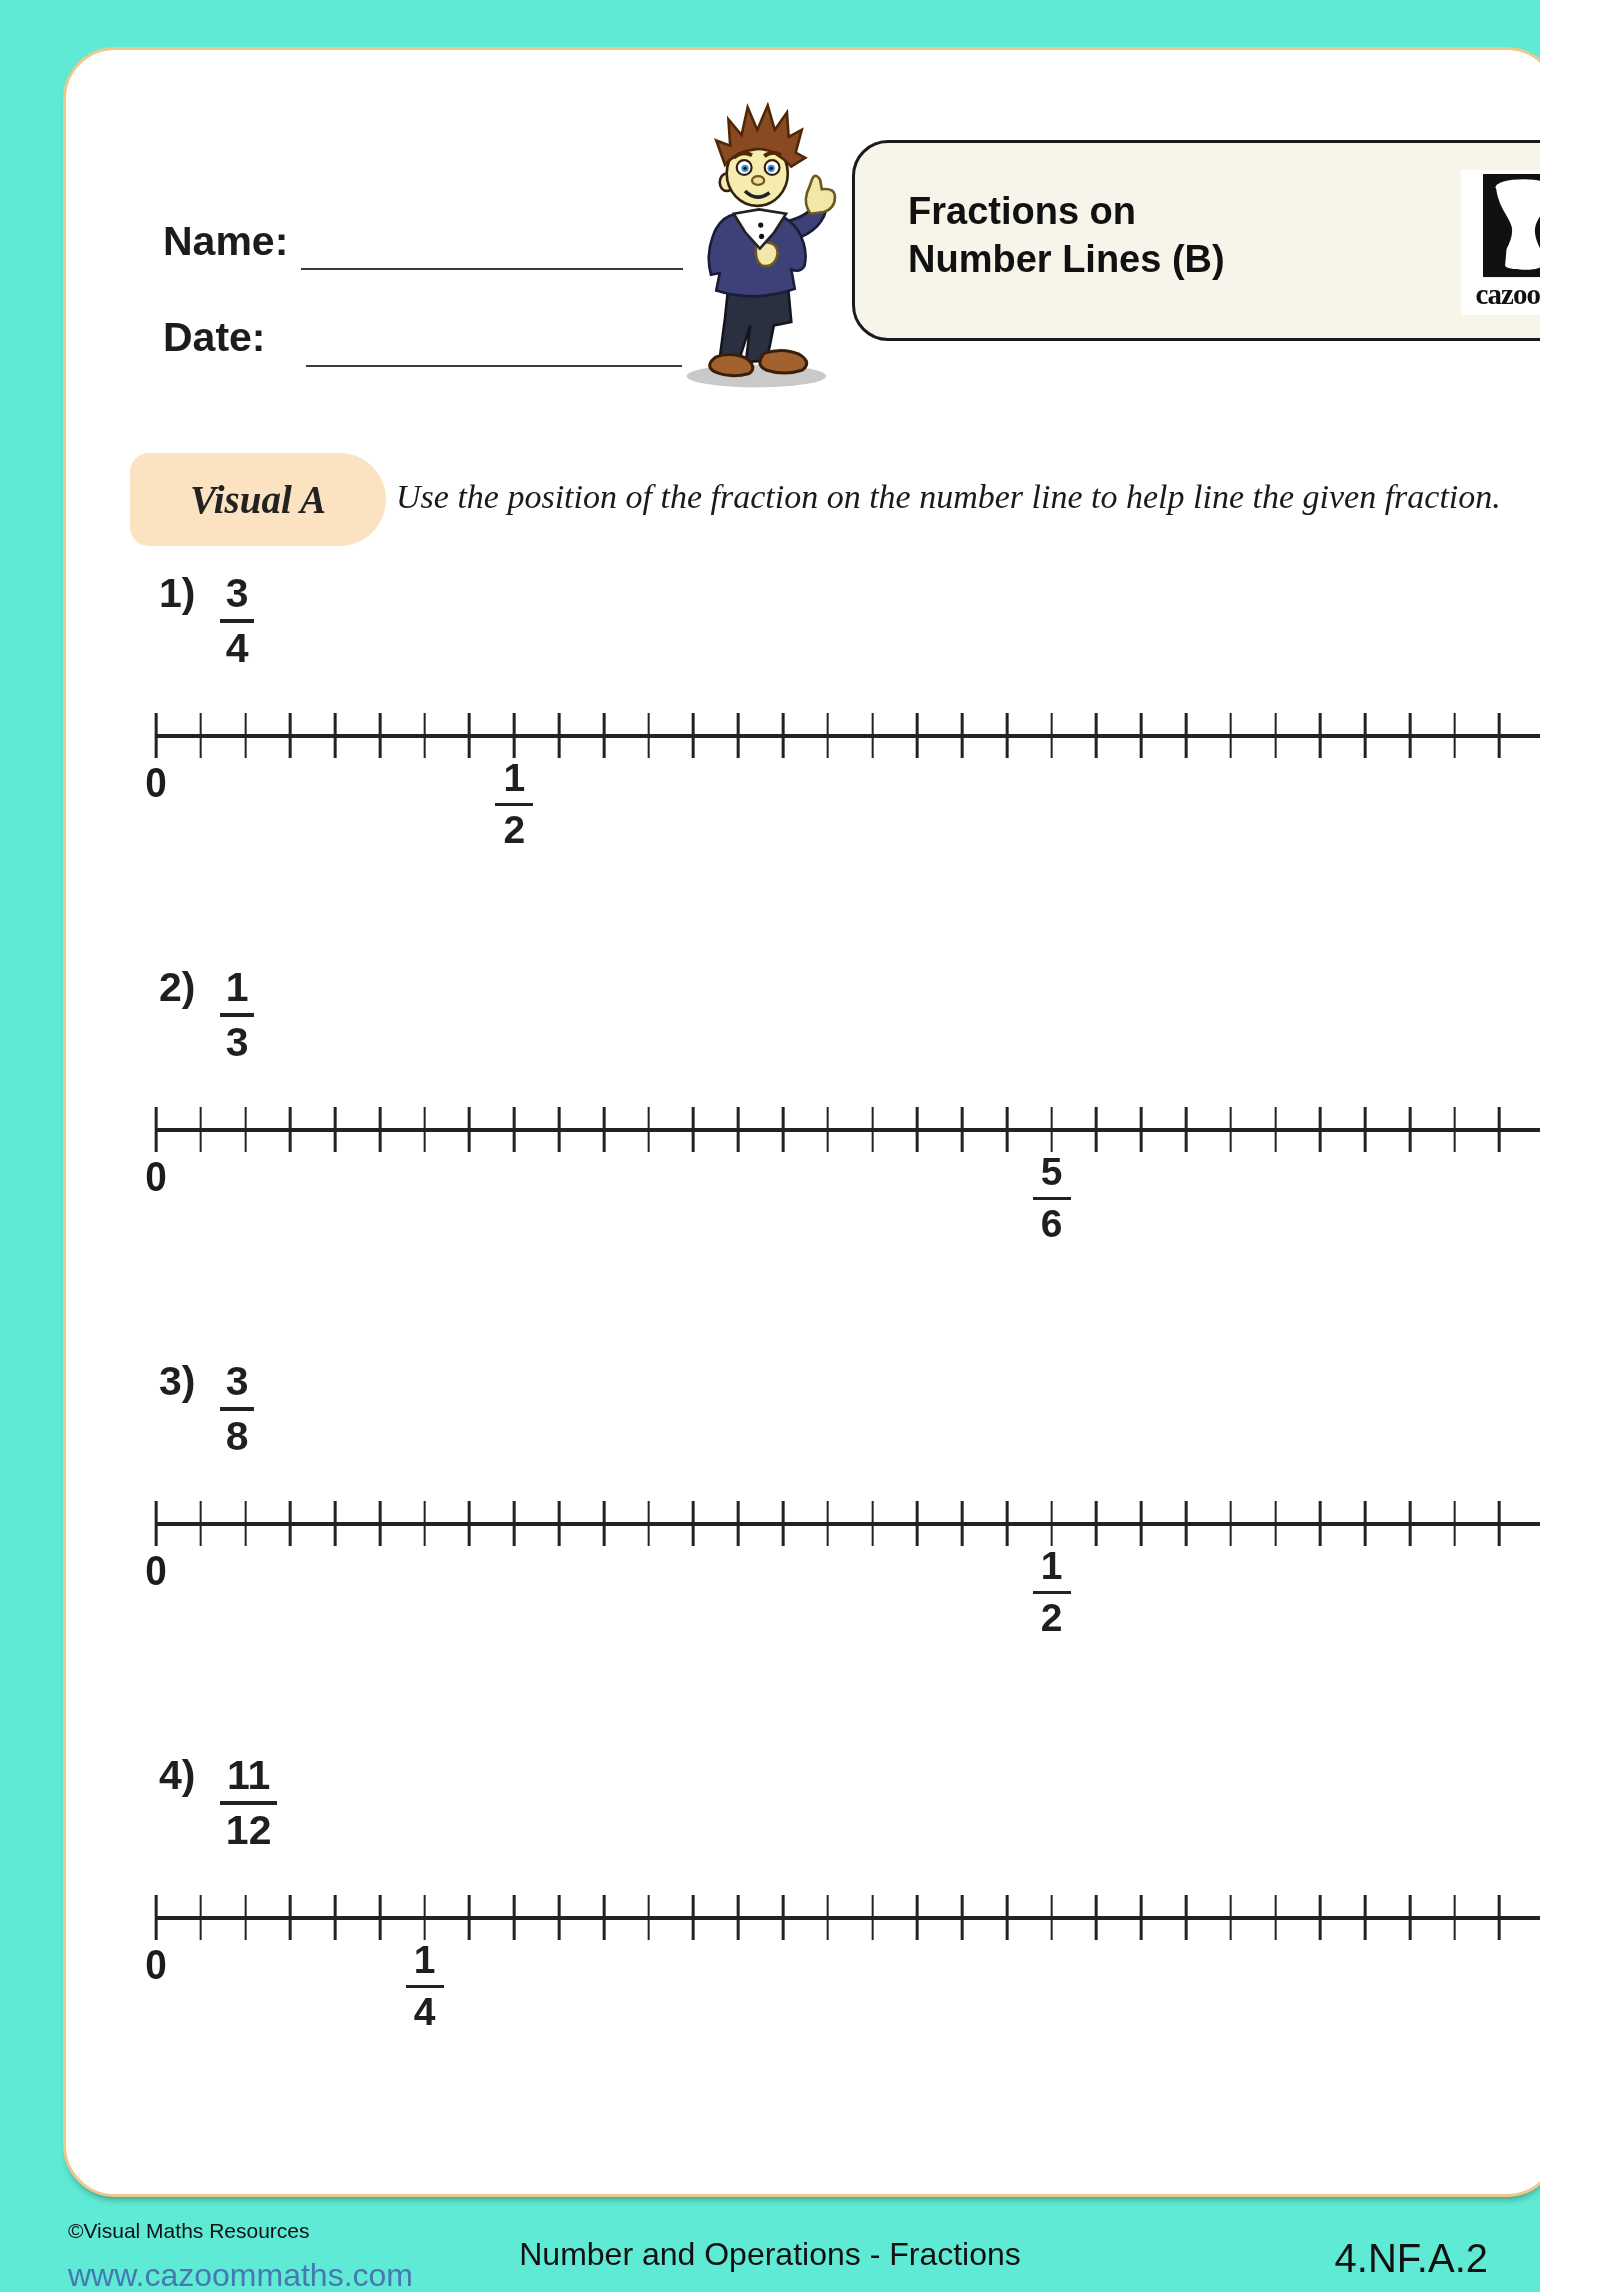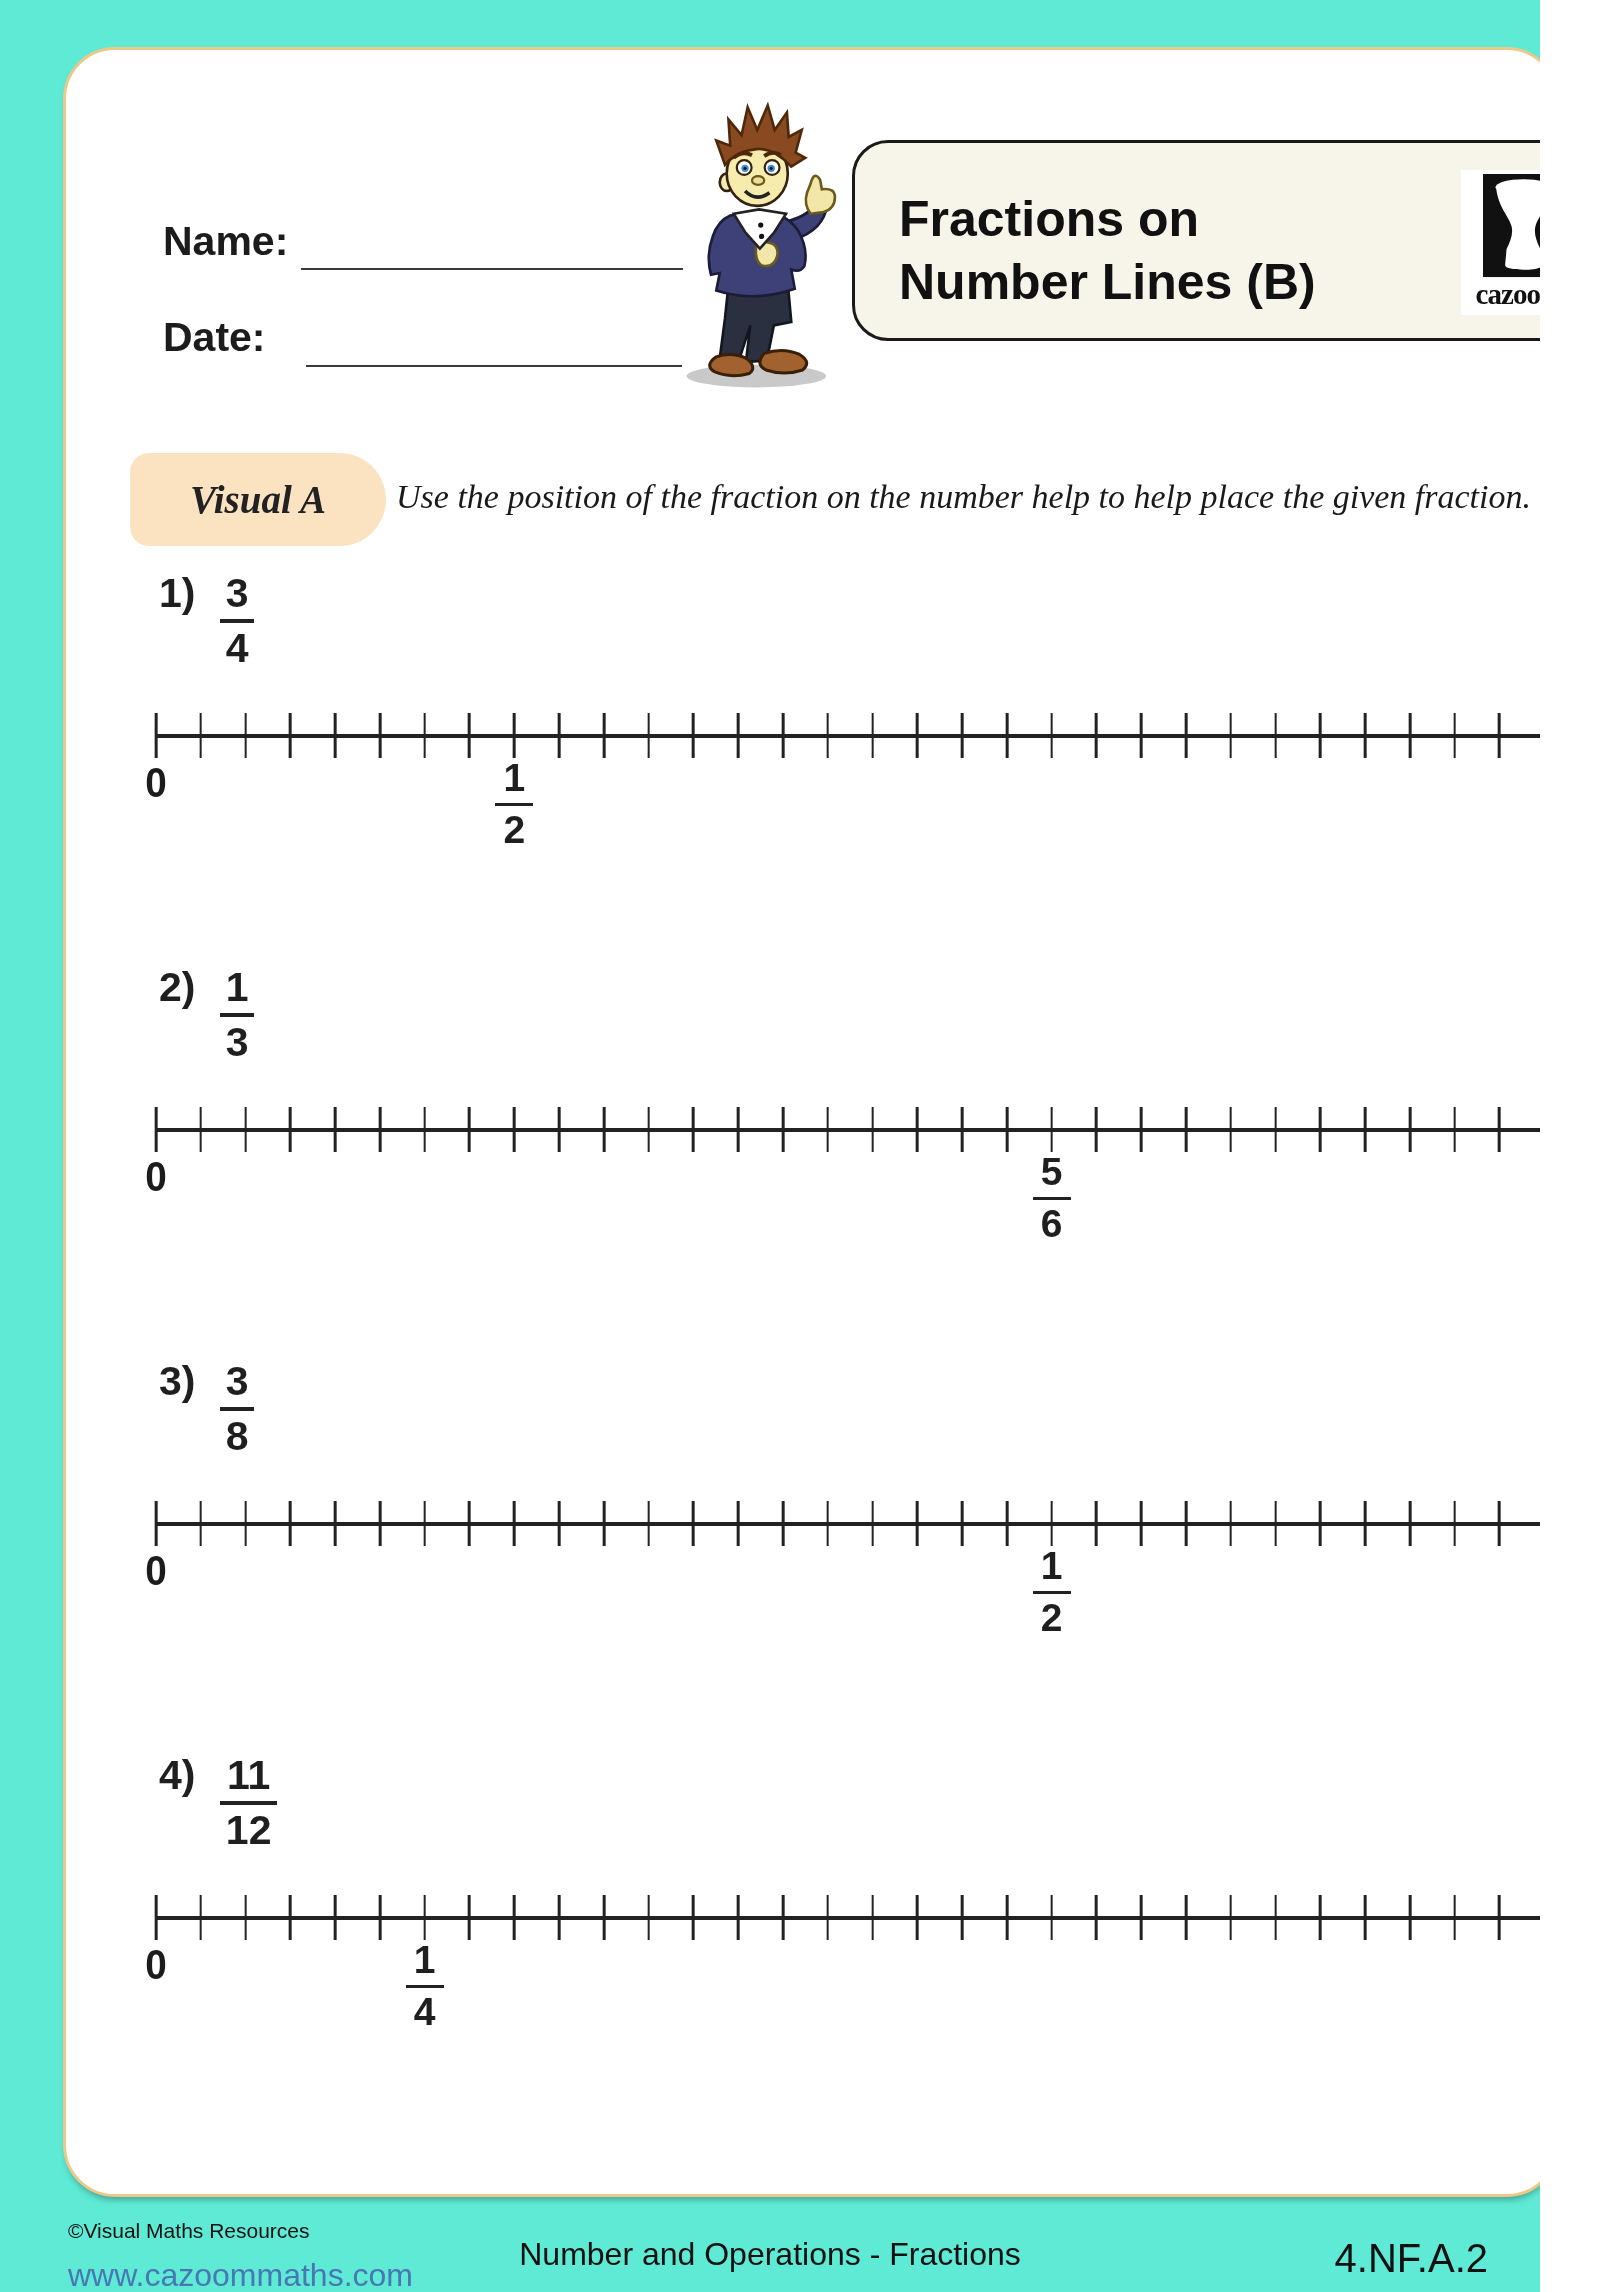--- a/index.html
+++ b/index.html
@@ -18,21 +18,21 @@
   .name-label{left:97px;top:168px;}
   .name-line{left:235px;top:218px;width:382px;}
   .date-label{left:97px;top:264px;}
   .date-line{left:240px;top:315px;width:376px;}
   .mascot{position:absolute;left:607px;top:52px;width:172px;height:288px;}
   .title-box{
     position:absolute;left:786px;top:90px;width:757px;height:201px;
     background:var(--cream,#f7f4ea);border:3.6px solid #1a1a1a;border-radius:36px;box-sizing:border-box;
   }
   .title-text{
-    position:absolute;left:44px;top:45px;font-size:50px;font-weight:bold;line-height:1.25;color:#111;letter-spacing:0px;
+    position:absolute;left:53px;top:45px;font-size:38px;font-weight:bold;line-height:1.25;color:#111;letter-spacing:0px;
   }
   .logo{position:absolute;right:19.7px;top:27px;width:125px;height:145px;background:#ffffff;text-align:center;}
   .logo svg{display:block;margin:3.6px auto 0 auto;}
   .logo-text{font-family:"Liberation Serif",serif;font-weight:bold;font-size:29px;letter-spacing:-0.9px;color:#111;line-height:1;}
   
   .badge{
     position:absolute;left:64px;top:403px;width:256px;height:93px;
     background:var(--peach,#fbe3c2);border-radius:19.7px 48px 48px 19.7px;
     display:flex;align-items:center;justify-content:center;
   }
@@ -112,21 +112,21 @@
           <ellipse cx="65" cy="18" rx="38" ry="11" fill="#ffffff"></ellipse>
           <path d="M28,20 C31,46 46,58 49,72 C51,82 47,92 42,102 L40,124 C40,132 90,132 90,124 L88,102 C83,92 79,82 81,72 C84,58 99,46 102,20 Q65,32 28,20 Z" fill="#ffffff"></path>
         </svg>
         <div class="logo-text">cazoom!</div>
       </div>
     </div>
 
     <div class="badge">
       <span class="badge-label">Visual A</span>
     </div>
-    <div class="instruction">Use the position of the fraction on the number help to help place the given fraction.</div>
+    <div class="instruction">Use the position of the fraction on the number line to help line the given fraction.</div>
 
     <div>
         <div class="question" style="top: 522px;">
     <div class="q-header">
       <span class="q-num">1)</span>
       <span class="frac">
         <span class="frac-num">3</span>
         <span class="frac-bar"></span>
         <span class="frac-den">4</span>
       </span>

